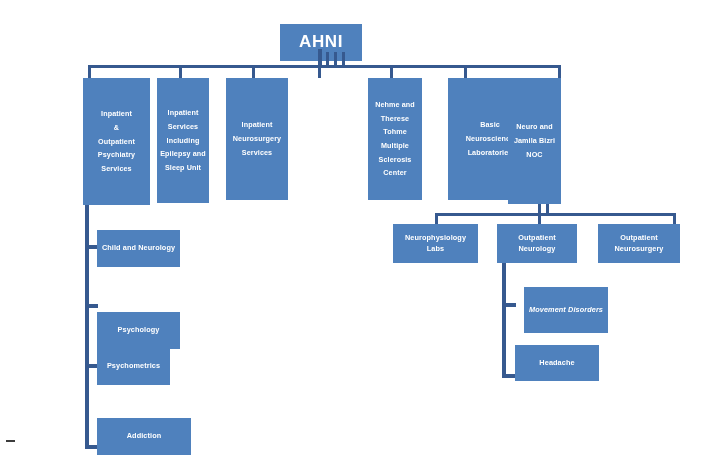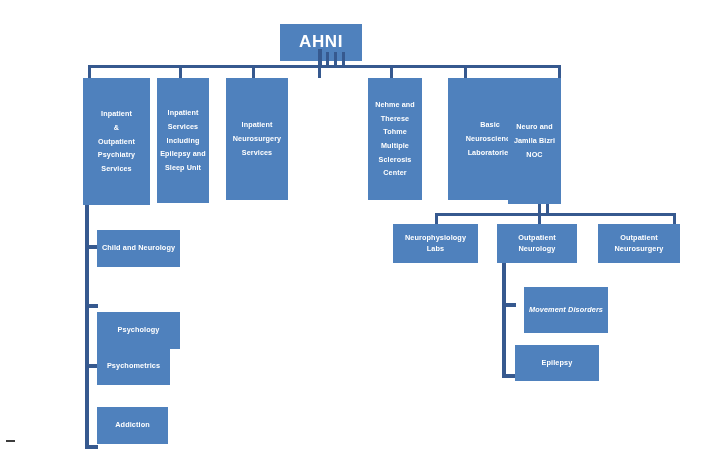--- a/index.html
+++ b/index.html
@@ -107,38 +107,38 @@
 
   <div class="conn" style="left:85px; top:205px; width:4px; height:244px;"></div>
   <div class="conn" style="left:85px; top:445px; width:13px; height:4px;"></div>
   <div class="conn" style="left:85px; top:245px; width:13px; height:4px;"></div>
   <div class="conn" style="left:85px; top:304px; width:13px; height:4px;"></div>
   <div class="conn" style="left:85px; top:364px; width:13px; height:4px;"></div>
 
   <div class="node level2" style="left:97px; top:230px; width:83px; height:37px;">Child and Neurology</div>
   <div class="node level2" style="left:97px; top:288px; width:83px; height:37px;margin-top:24px;">Psychology</div>
   <div class="node level2" style="left:97px; top:348px; width:73px; height:37px;">Psychometrics</div>
-  <div class="node level2" style="left:97px; top:407px; width:71px; height:37px;">Addiction</div>
+  <div class="node level2" style="left:97px; top:418px; width:94px; height:37px;">Addiction</div>
 
   <div class="conn" style="left:538px; top:204px; width:3px; height:12px;"></div>
   <div class="conn" style="left:546px; top:204px; width:3px; height:12px;"></div>
   <div class="conn" style="left:435px; top:213px; width:241px; height:3px;"></div>
   <div class="conn" style="left:435px; top:213px; width:3px; height:11px;"></div>
   <div class="conn" style="left:538px; top:213px; width:3px; height:11px;"></div>
   <div class="conn" style="left:673px; top:213px; width:3px; height:11px;"></div>
 
   <div class="node level2" style="left:393px; top:224px; width:85px; height:39px;">Neurophysiology
 Labs</div>
   <div class="node level2" style="left:497px; top:224px; width:80px; height:39px;">Outpatient
 Neurology</div>
   <div class="node level2" style="left:598px; top:224px; width:82px; height:39px;">Outpatient
 Neurosurgery</div>
 
   <div class="conn" style="left:502px; top:263px; width:4px; height:115px;"></div>
   <div class="conn" style="left:502px; top:374px; width:14px; height:4px;"></div>
   <div class="conn" style="left:502px; top:303px; width:14px; height:4px;"></div>
 
   <div class="node level3" style="left:524px; top:287px; width:84px; height:46px;font-style:italic;">Movement Disorders</div>
-  <div class="node level3" style="left:515px; top:345px; width:84px; height:36px;">Epilepsy</div>
+  <div class="node level3" style="left:515px; top:345px; width:84px; height:36px;">Headache</div>
 
   <div class="artifact" style="left:6px; top:440px; width:9px; height:2px;"></div>
 
 </div>
 
 </body></html>

